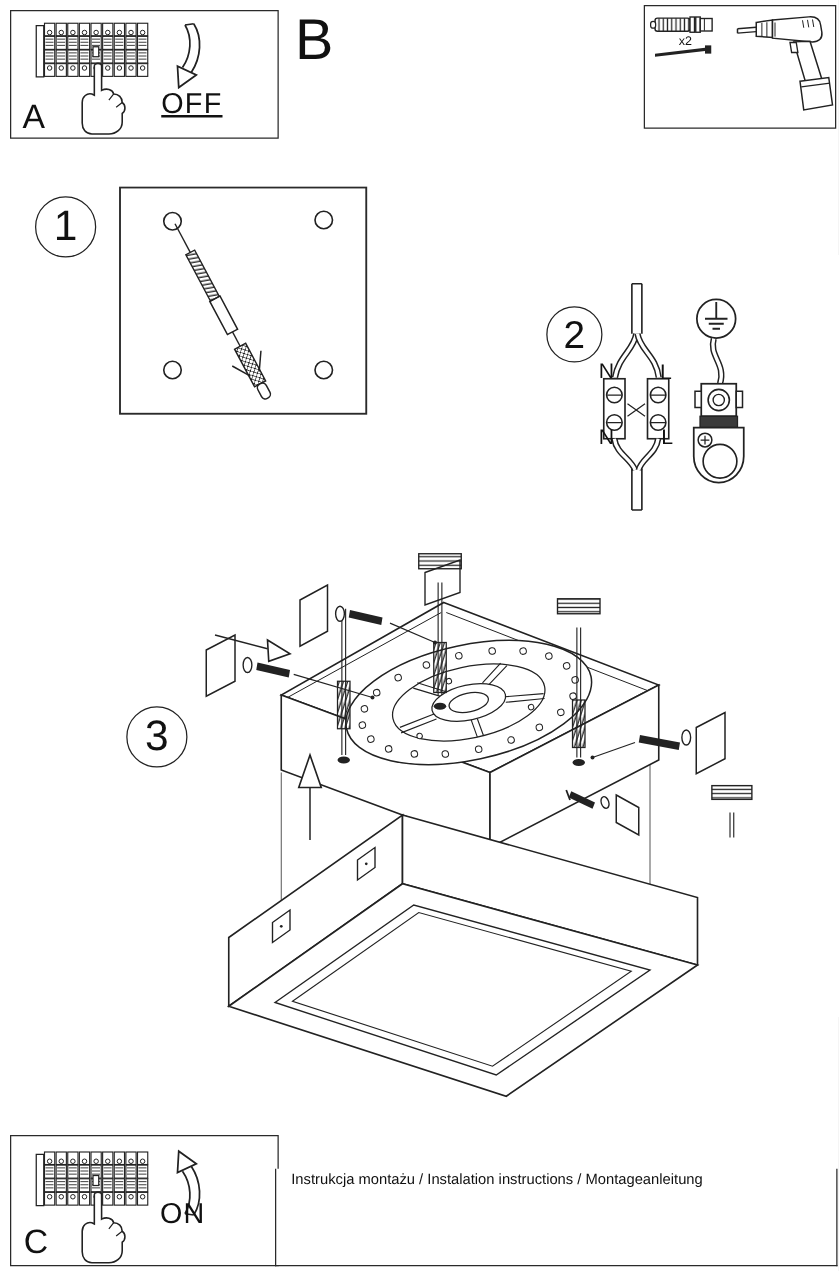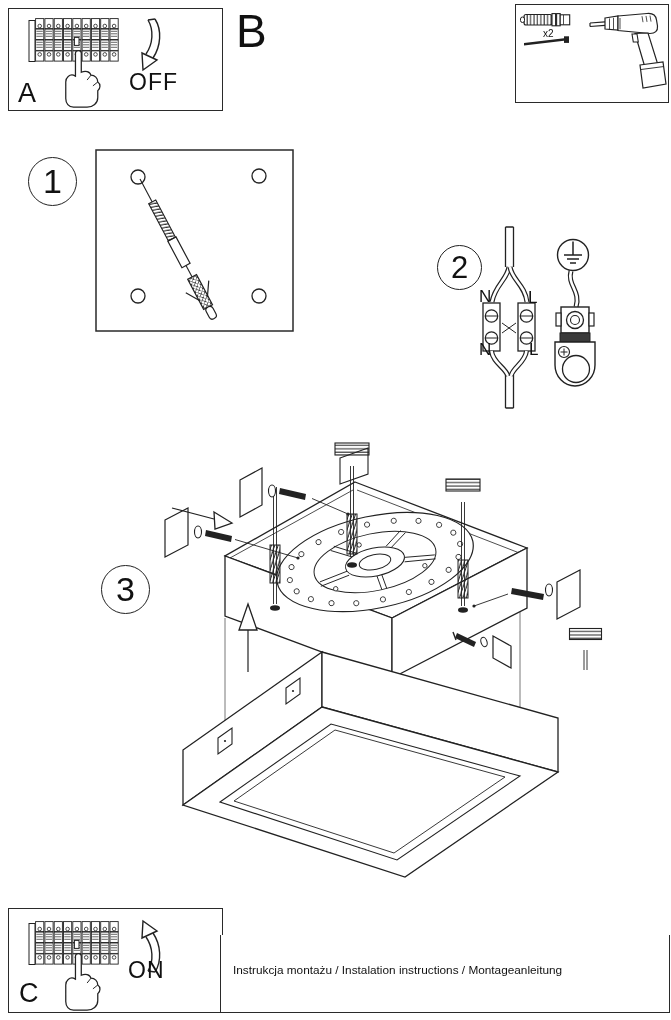--- a/index.html
+++ b/index.html
@@ -15,21 +15,21 @@
   .switch-word{font-size:23px;letter-spacing:1px;line-height:1;color:#111;}
   .step-badge{
     border:1.7px solid #222;border-radius:50%;display:flex;
     align-items:center;justify-content:center;background:#fff;color:#111;
   }
   .wire-label{font-size:17px;line-height:1;color:#111;}
   .count-label{font-size:10px;color:#111;line-height:1;}
   .footer-box{
     border-left:1.5px solid #2a2a2a;border-right:1.5px solid #2a2a2a;
     border-bottom:1.5px solid #2a2a2a;background:#fff;
-    display:flex;align-items:center;
+    display:flex;align-items:flex-start;
   }
   .footer-text{padding:0 0 7px 12px;font-size:11.8px;line-height:16.5px;color:#111;}
   svg{display:block;}
 </style>
 </head>
 <body>
 
 <div class="page">
 
   <svg width="0" height="0" class="abs" aria-hidden="true">
@@ -88,21 +88,21 @@
       <g>
           <use href="#gBreaker" transform="translate(20,9)"></use>
         </g>
       <g>
           <use href="#gHand" transform="translate(49,40) scale(0.97)"></use>
         </g>
       <g>
           <use href="#gArrowDown" transform="translate(124,8)"></use>
         </g>
     </svg>
-    <span class="abs switch-word" style="left:120px;top:62px;">OFF</span>
+    <span class="abs switch-word" style="left:120px;top:62px;text-decoration:underline;">OFF</span>
     <span class="abs panel-letter" style="left:9px;top:71px;">A</span>
   </div>
 
   <span class="abs big-letter" style="left:236px;top:8px;">B</span>
 
   <div class="abs boxed" style="left:515px;top:4px;width:152px;height:97px;">
     <svg class="abs" style="left:0;top:0;" width="152" height="97" viewBox="0 0 152 97">
       <g>
         <rect x="8" y="9.5" width="28" height="10.5" rx="2" fill="url(#pRibV)" stroke="#222" stroke-width="1.1"></rect>
         <rect x="4.5" y="12" width="4" height="5.5" rx="2" fill="#fff" stroke="#222" stroke-width="1"></rect>

